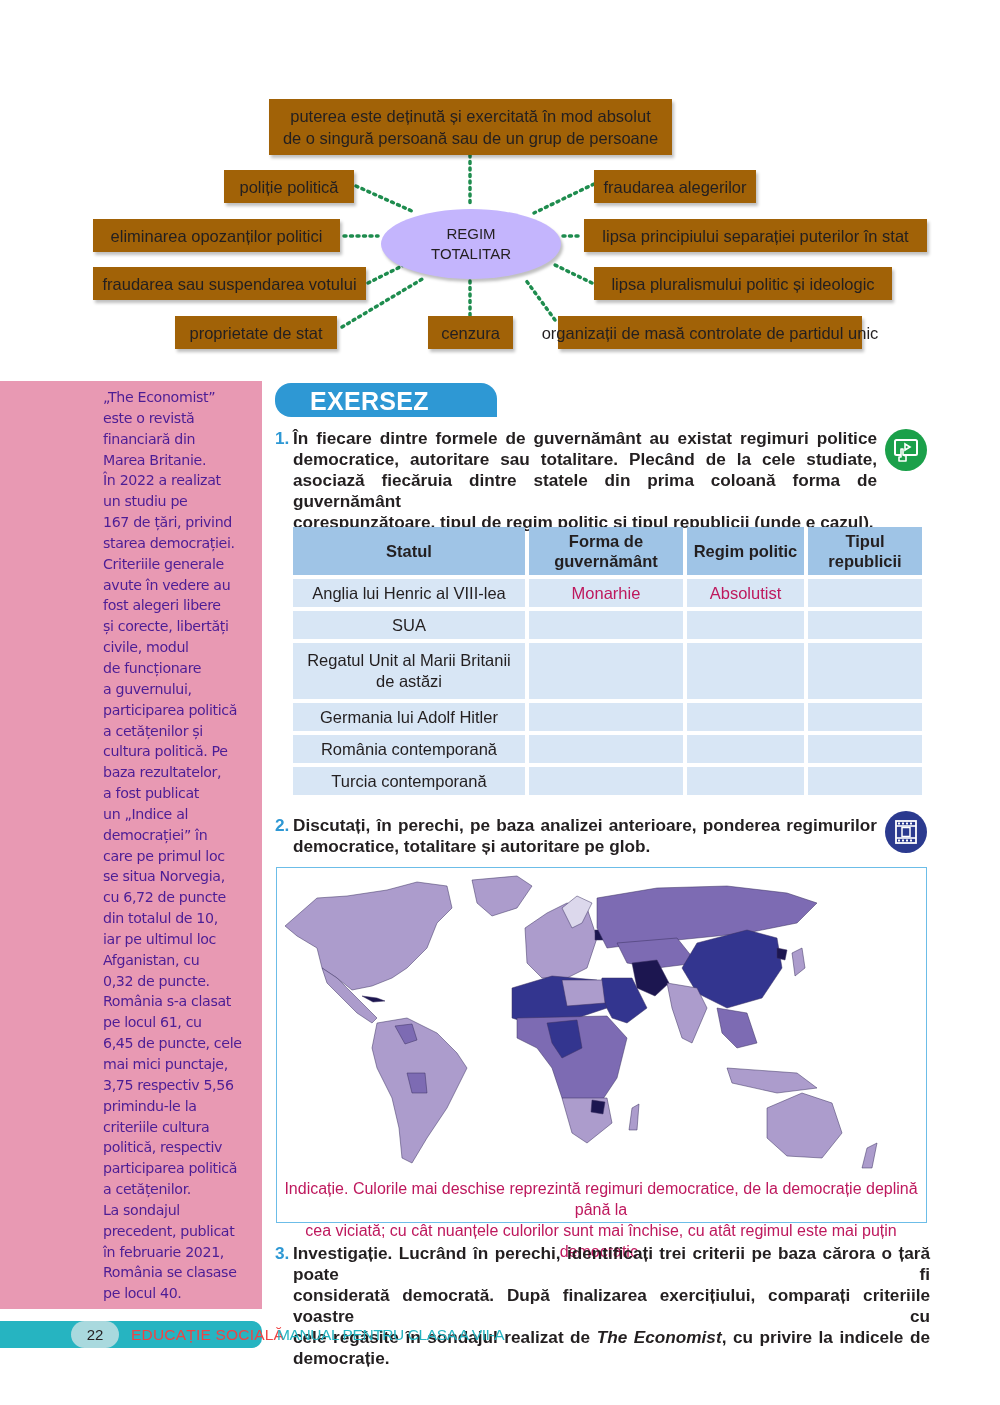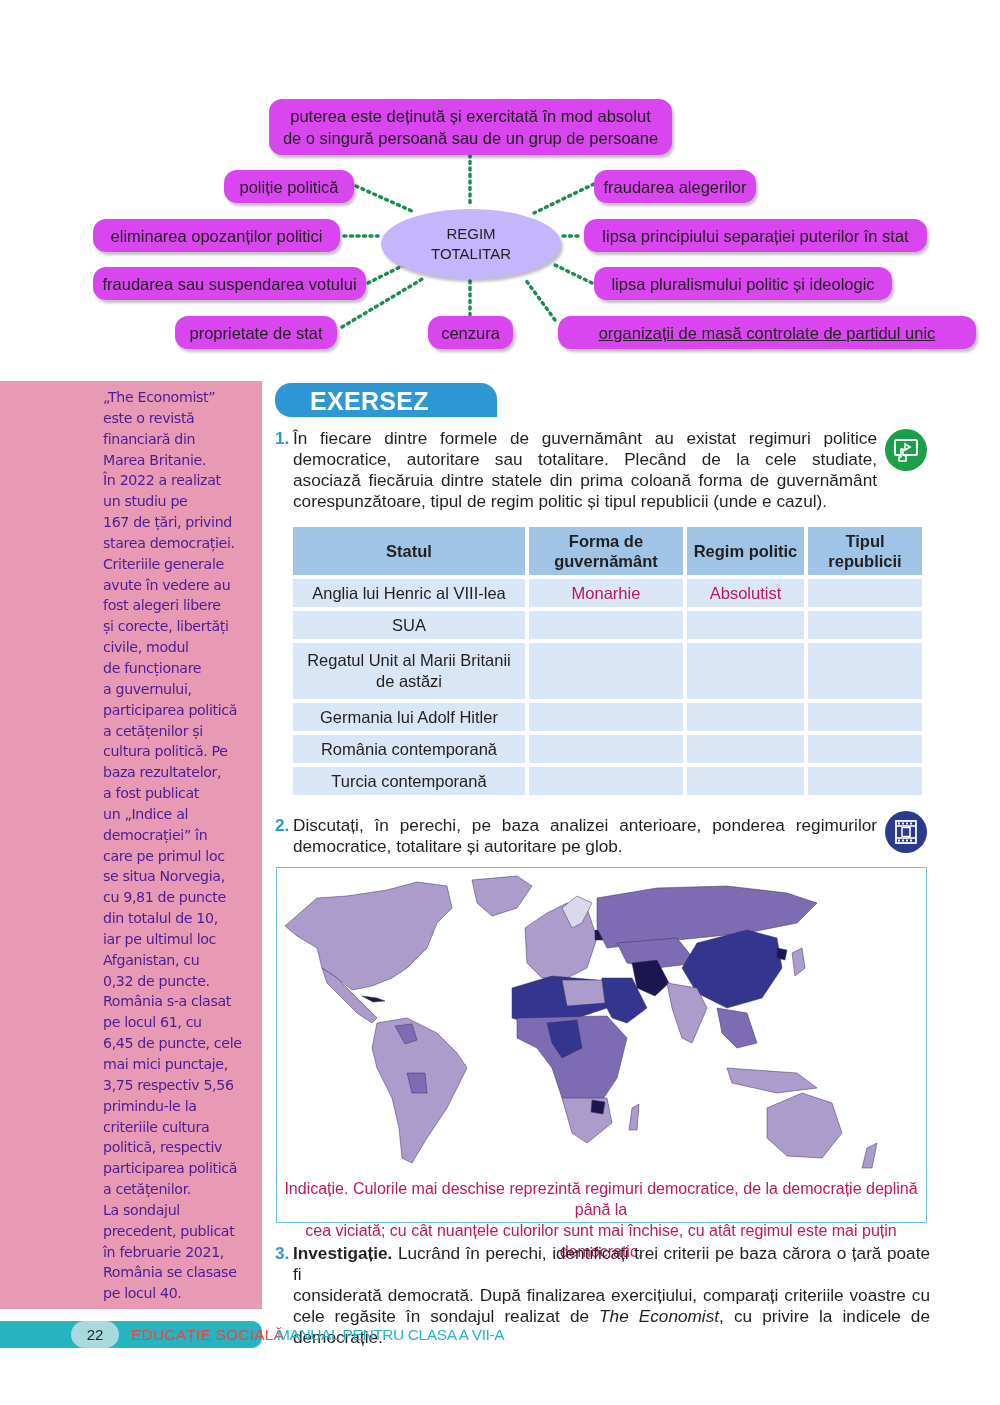--- a/index.html
+++ b/index.html
@@ -2,41 +2,41 @@
 <html><head>
 <meta charset="utf-8">
 <style>
   * { box-sizing: border-box; margin: 0; padding: 0; }
   html, body { width: 1000px; height: 1405px; background: #ffffff; overflow: hidden; }
   body { position: relative; font-family: "Liberation Sans Narrow", "Liberation Sans", sans-serif; color: #231f20; }
 
   
   #diagram { position: absolute; left: 0; top: 0; width: 1000px; height: 370px; }
   #diagram svg.lines { position: absolute; left: 0; top: 0; }
-  .cbox { position: absolute; background: #d946ef; color: #231f20; font-size: 16.5px; line-height: 22px;
+  .cbox { position: absolute; background: #a16207; color: #231f20; font-size: 16.5px; line-height: 22px;
           box-shadow: 2px 3px 3px rgba(0,0,0,0.25); display: flex; align-items: center; justify-content: center;
-          text-align: center; padding: 0 8px; white-space: nowrap; border-radius: 13px; }
+          text-align: center; padding: 0 8px; white-space: nowrap; }
   .ellipse { position: absolute; left: 381px; top: 209px; width: 180px; height: 70px; border-radius: 50%;
              background: #c4b5fd; box-shadow: 2px 3px 3px rgba(0,0,0,0.25); display: flex; flex-direction: column;
              align-items: center; justify-content: center; font-size: 15px; line-height: 20px; text-align: center; }
 
   
   #sidebar { position: absolute; left: 0; top: 381px; width: 262px; height: 928px; background: #e899b3; }
   #sidebar p { position: absolute; left: 103px; top: 6px; width: 160px; font-family: "DejaVu Sans", sans-serif;
                font-size: 14.2px; line-height: 20.85px; color: #4c1d95; letter-spacing: -0.35px; }
   #sidebar p span { display: block; white-space: nowrap; }
 
   
   #exersez { position: absolute; left: 275px; top: 383px; width: 222px; height: 34px; background: #2e98d4;
              border-radius: 16px 16px 0 16px; color: #fff; font-weight: bold; font-size: 25px;
              padding-left: 35px; line-height: 36px; letter-spacing: 0.3px; }
 
   .task { position: absolute; left: 275px; width: 602px; font-size: 17.2px; line-height: 21px; text-align: justify; }
   .task .num { color: #2e98d4; font-weight: bold; position: absolute; left: 0; top: 0; }
-  .task .body { padding-left: 18px; display: block; }
+  .task .body { padding-left: 18px; display: block; font-weight: bold; }
   .task .body .line { display: block; text-align-last: justify; }
   .task .body .line.last { text-align-last: left; }
 
   .icon-circle { position: absolute; width: 42px; height: 42px; border-radius: 50%; display: flex; align-items: center; justify-content: center; }
 
   
   #table { position: absolute; left: 293px; top: 527px; }
   #table table { border-collapse: separate; border-spacing: 4px 4px; margin: -4px; }
   #table th { background: #9fc4e6; font-weight: bold; font-size: 16.5px; line-height: 20px; height: 48px;
               text-align: center; vertical-align: middle; color: #231f20; padding: 0 4px; }
@@ -81,21 +81,21 @@
     <span>de o singură persoană sau de un grup de persoane</span>
   </div>
   <div class="cbox" style="left:224px;top:170px;width:130px;height:33px;">poliție politică</div>
   <div class="cbox" style="left:93px;top:219px;width:247px;height:33px;">eliminarea opozanților politici</div>
   <div class="cbox" style="left:93px;top:267px;width:273px;height:33px;">fraudarea sau suspendarea votului</div>
   <div class="cbox" style="left:175px;top:316px;width:162px;height:33px;">proprietate de stat</div>
   <div class="cbox" style="left:428px;top:316px;width:85px;height:33px;">cenzura</div>
   <div class="cbox" style="left:594px;top:170px;width:162px;height:33px;">fraudarea alegerilor</div>
   <div class="cbox" style="left:584px;top:219px;width:343px;height:33px;">lipsa principiului separației puterilor în stat</div>
   <div class="cbox" style="left:594px;top:267px;width:298px;height:33px;">lipsa pluralismului politic și ideologic</div>
-  <div class="cbox" style="left:558px;top:316px;width:418px;height:33px;text-decoration:underline;">organizații de masă controlate de partidul unic</div>
+  <div class="cbox" style="left:558px;top:316px;width:304px;height:33px;">organizații de masă controlate de partidul unic</div>
 
   <div class="ellipse">
     <span>REGIM</span>
     <span>TOTALITAR</span>
   </div>
 </div>
 
 <div id="sidebar">
   <p id="sidebar-text">
       <span> „The Economist”</span>
@@ -115,21 +115,21 @@
       <span>a guvernului,</span>
       <span>participarea politică</span>
       <span>a cetățenilor și</span>
       <span>cultura politică. Pe</span>
       <span>baza rezultatelor,</span>
       <span>a fost publicat</span>
       <span>un „Indice al</span>
       <span>democrației” în</span>
       <span>care pe primul loc</span>
       <span>se situa Norvegia,</span>
-      <span>cu 9,81 de puncte</span>
+      <span>cu 6,72 de puncte</span>
       <span>din totalul de 10,</span>
       <span>iar pe ultimul loc</span>
       <span>Afganistan, cu</span>
       <span>0,32 de puncte.</span>
       <span>România s-a clasat</span>
       <span>pe locul 61, cu</span>
       <span>6,45 de puncte, cele</span>
       <span>mai mici punctaje,</span>
       <span>3,75 respectiv 5,56</span>
       <span>primindu-le la</span>

